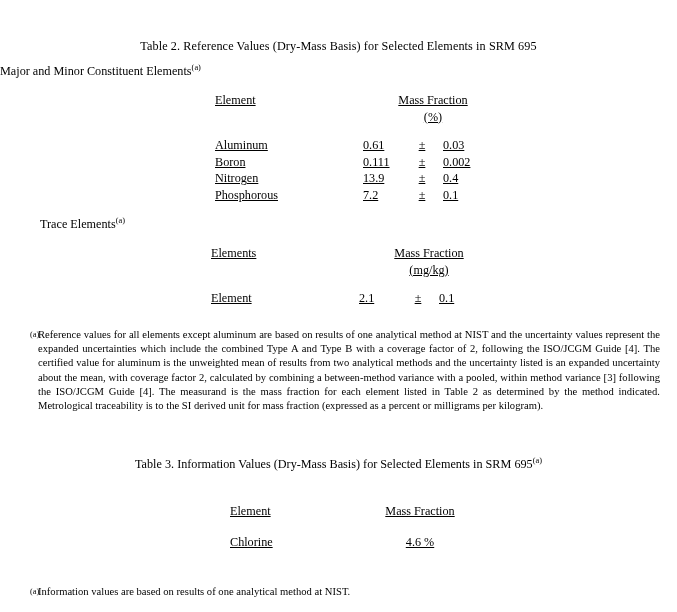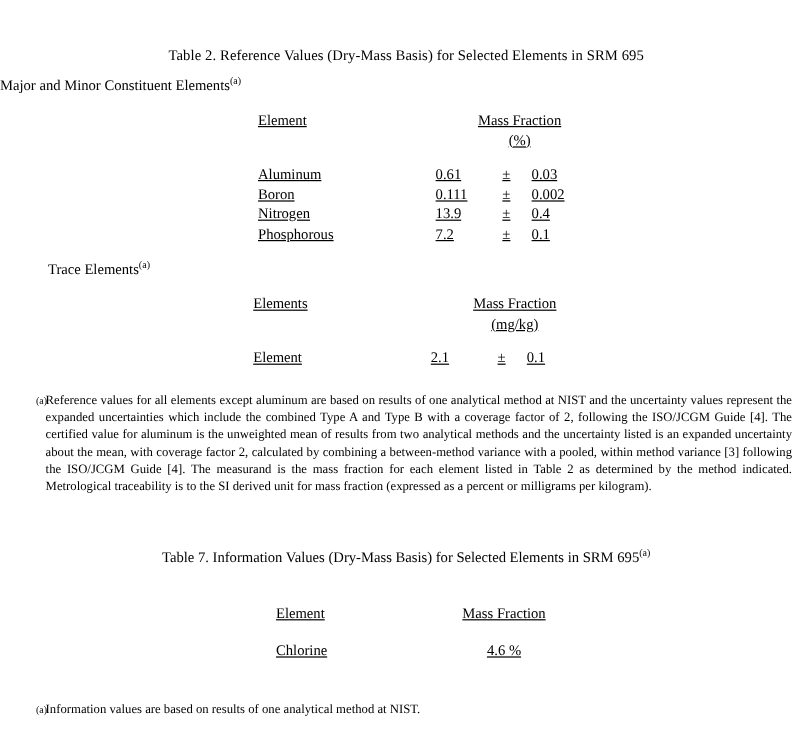--- a/index.html
+++ b/index.html
@@ -176,21 +176,21 @@
       </tr>
     </tbody>
   </table>
 
   <div class="footnote" style="top: 328px; left: 30px; width: 630px;">
     <span class="marker">(a)</span>
     <span class="fn-body">Reference values for all elements except aluminum are based on results of one analytical method at NIST and the uncertainty values represent the expanded uncertainties which include the combined Type A and Type B with a coverage factor of 2, following the ISO/JCGM Guide [4].  The certified value for aluminum is the unweighted mean of results from two analytical methods and the uncertainty listed is an expanded uncertainty about the mean, with coverage factor 2, calculated by combining a between-method variance with a pooled, within method variance [3] following the ISO/JCGM Guide [4].  The measurand is the mass fraction for each element listed in Table 2 as determined by the method indicated.  Metrological traceability is to the SI derived unit for mass fraction (expressed as a percent or milligrams per kilogram).</span>
   </div>
 
   <div class="table3-title" style="top: 457px;">
-    <span>Table 7.  Information Values (Dry-Mass Basis) for Selected Elements in SRM 695</span><span class="sup">(a)</span>
+    <span>Table 3.  Information Values (Dry-Mass Basis) for Selected Elements in SRM 695</span><span class="sup">(a)</span>
   </div>
 
   <table class="tbl" style="top: 503px; left: 230px;">
     <tbody>
       <tr>
         <td class="t3-col-name">Element</td>
         <td class="t3-col-val">Mass Fraction</td>
       </tr>
       <tr style="height:14px;">
           <td colspan="2"></td>

